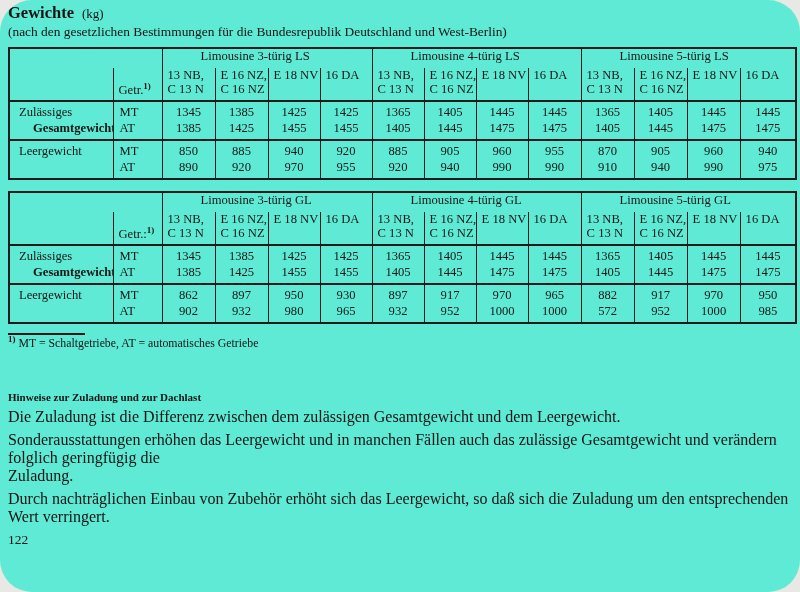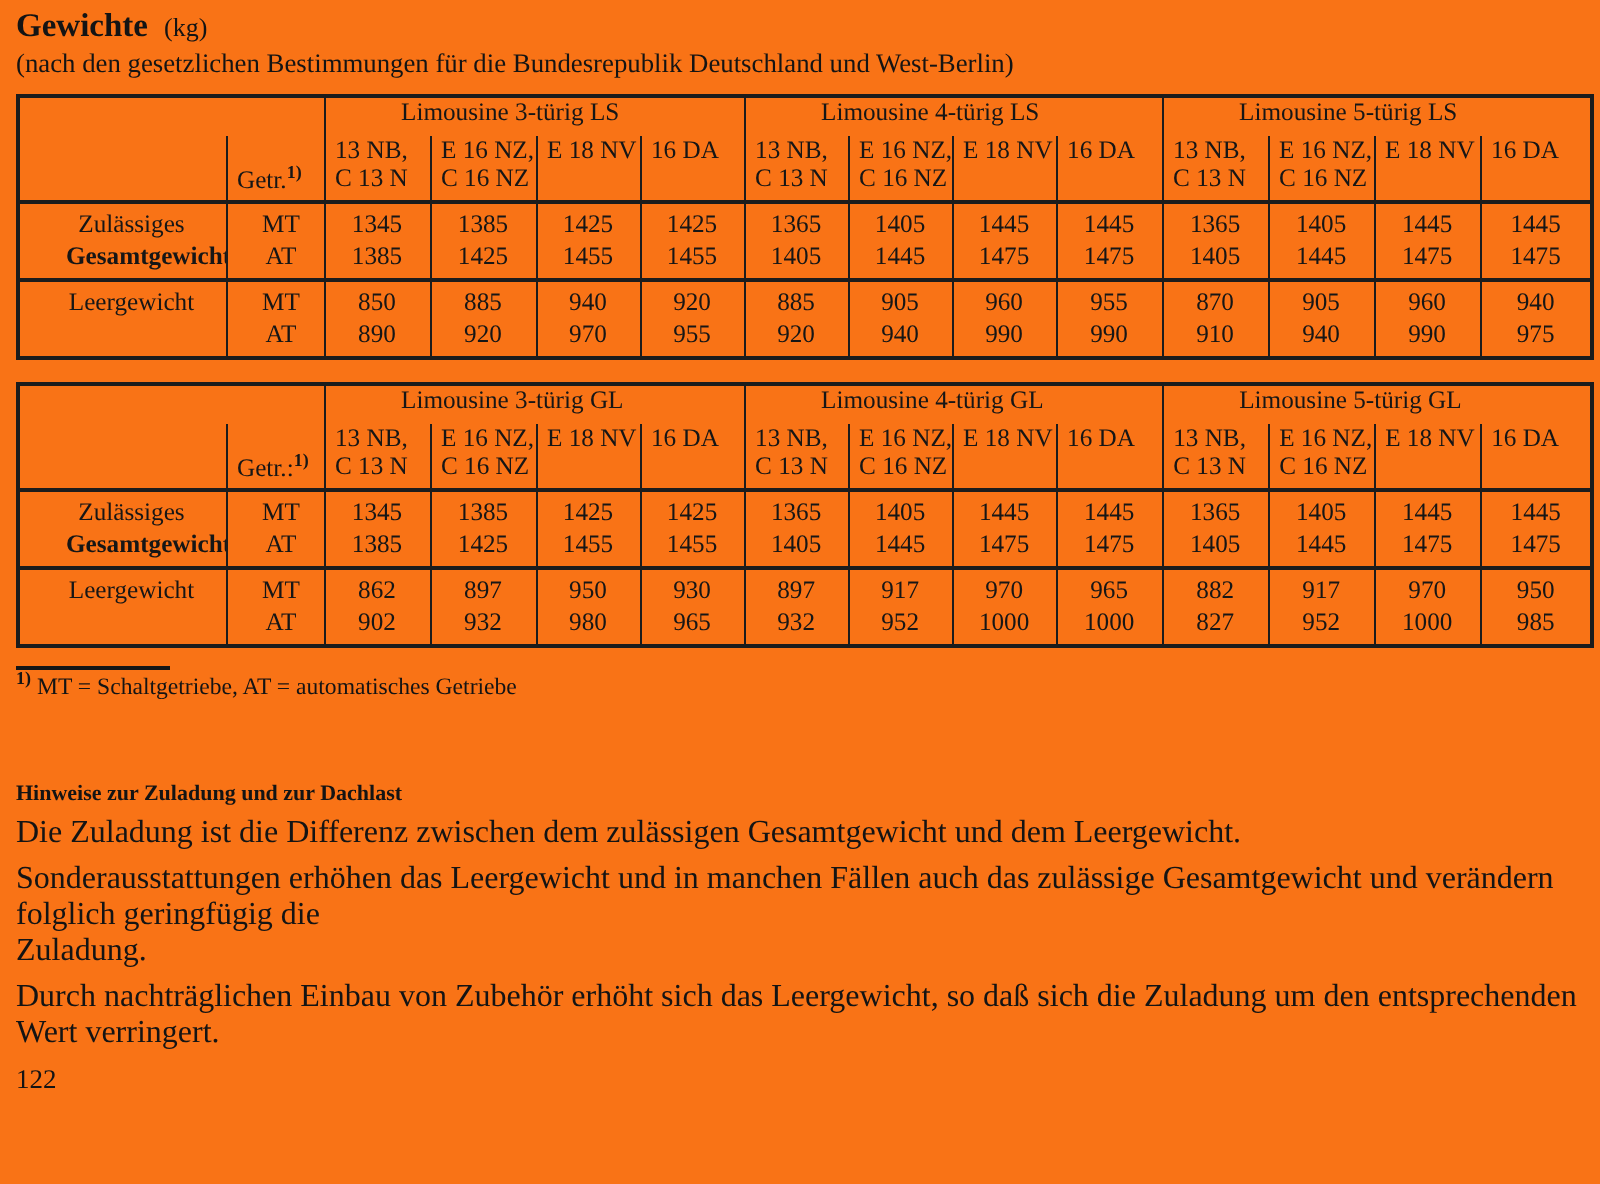--- a/index.html
+++ b/index.html
@@ -1,19 +1,19 @@
 <!DOCTYPE html>
 <html><head>
 <meta charset="utf-8">
 <style>
   html,body { margin:0; padding:0; }
   body { background:#e8e8e6; font-family:"Liberation Serif", serif; }
   .page {
     position:relative; width:800px; height:592px; margin:0 auto;
-    background:#f97316; color:#141414; overflow:hidden;
+    background:#5eead4; color:#141414; overflow:hidden;border-radius:32px;
   }
   
   .title-row { position:absolute; left:8px; top:3px; white-space:nowrap; }
   .title-main { font-weight:bold; font-size:16.5px; }
   .title-unit { font-size:13px; margin-left:4px; }
   .subtitle { position:absolute; left:8px; top:24px; font-size:13.4px; white-space:nowrap; }
 
   
   table.wt {
     position:absolute; left:8px; width:787px;
@@ -21,21 +21,21 @@
     font-size:12.6px; color:#161616;
     border:2px solid #1c1c1c;
   }
   table.wt td { padding:0; vertical-align:top; overflow:hidden; }
   .t-ls { top:47px; }
   .t-gl { top:191px; }
   td.bl { border-left:1px solid #1c1c1c; }
   tr.sep td { border-top:2px solid #1c1c1c; }
   tr.grouprow td { height:19px;padding-left:38px; }
   tr.engrow td { height:30px; }
-  tr.body td { height:35px;text-align:center; }
+  tr.body td { height:35px; }
   .group-title { padding:2px 0 0 6px; white-space:nowrap; }
   .eng div { line-height:14px; padding-left:5px; white-space:nowrap; }
   .eng { padding-top:1px; }
   .getr-h { vertical-align:bottom !important; padding:0 0 2px 5px !important; white-space:nowrap; }
   sup { font-size:9px; font-weight:bold; vertical-align:super; line-height:0; }
   .rowlabel div { line-height:16px; white-space:nowrap; }
   .rowlabel { padding:2px 0 0 9px !important; }
   .rowlabel .indent { padding-left:14px;font-weight:bold; }
   .getr-b div { line-height:16px; }
   .getr-b { padding:2px 0 0 6px !important; }
@@ -429,21 +429,21 @@
       <td class="val bl">
             <div>970</div>
             <div>1000</div>
           </td>
       <td class="val bl">
             <div>965</div>
             <div>1000</div>
           </td>
       <td class="val bl">
             <div>882</div>
-            <div>827</div>
+            <div>572</div>
           </td>
       <td class="val bl">
             <div>917</div>
             <div>952</div>
           </td>
       <td class="val bl">
             <div>970</div>
             <div>1000</div>
           </td>
       <td class="val bl">

